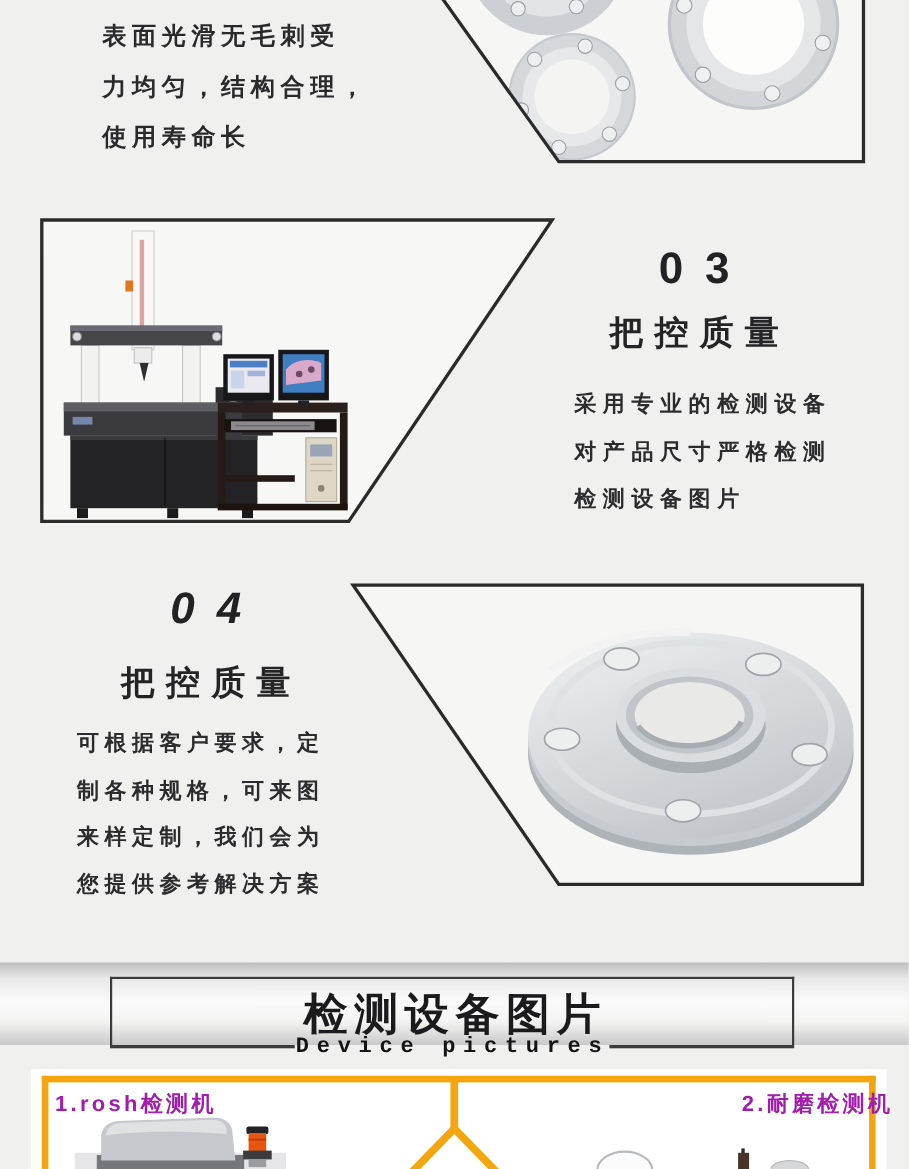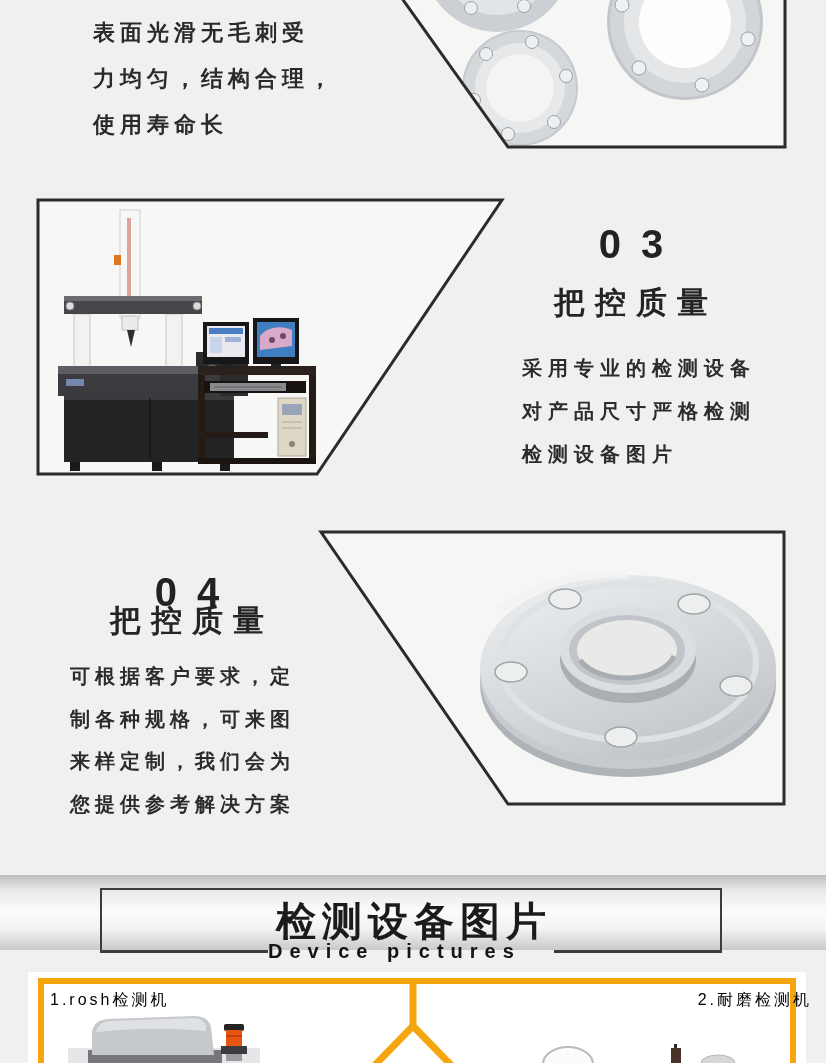--- a/index.html
+++ b/index.html
@@ -17,41 +17,41 @@
   
   .sec-number{width:230px;text-align:center;font-size:40px;font-weight:800;
     letter-spacing:20px;text-indent:20px;line-height:1;color:#222224;}
   .sec-title{width:230px;text-align:center;font-size:31px;font-weight:bold;
     letter-spacing:10px;text-indent:10px;line-height:34px;color:#242426;}
   .sec-body{font-size:20px;font-weight:bold;letter-spacing:6px;
     line-height:43px;color:#2c2c2e;}
   .n03{left:516px;top:224px;}
   .t03{left:516px;top:286px;}
   .b03{left:522px;top:347px;}
-  .n04{left:72px;top:572px;}
+  .n04{left:72px;top:533px;font-style:italic;}
   .t04{left:72px;top:604px;}
   .b04{left:70px;top:655px;letter-spacing:5px;line-height:42.7px;}
   
   .banner-band{left:0;top:847px;width:826px;height:75px;
     background:linear-gradient(180deg,#bdbdbd 0%,#e9e9e9 20%,#fbfbfb 48%,#f3f3f2 72%,#c9c9c9 100%);margin-top:28px;}
   .banner-rect{left:100px;top:860px;width:618px;height:60px;
     border:2px solid #3c3c3e;border-bottom:none;}
   .banner-title{left:100px;top:866px;width:622px;text-align:center;
     font-size:40px;font-weight:bold;letter-spacing:6px;text-indent:6px;color:#1b1b1d;}
   .banner-subrow{left:100px;top:913px;width:622px;height:20px;
     display:flex;align-items:center;}
   .banner-rule{height:3px;background:#3c3c3e;flex:0 0 168px;}
-  .banner-sub{flex:1;text-align:left;
-    font-family:Liberation Sans, sans-serif;
+  .banner-sub{flex:1;text-align:right;
+    font-family:Liberation Mono, monospace;
     font-size:20px;font-weight:bold;letter-spacing:7px;color:#141416;}
   
   .device-bg{left:28px;top:972px;width:778px;height:95px;background:#ffffff;}
   .device-frame{left:38px;top:978px;width:746px;height:100px;
     border:6px solid #F5A60F;border-bottom:none;background:#ffffff;}
-  .device-label{font-size:16px;font-weight:normal;letter-spacing:3px;color:#000000;}
+  .device-label{font-size:20px;font-weight:bold;letter-spacing:3px;color:#a21caf;}
   .dl1{left:50px;top:990px;}
   .dl2{right:50px;top:990px;}
   svg{display:block;}
 </style>
 </head>
 <body>
 
 <div class="page">
 
   <div class="abs top-text">

